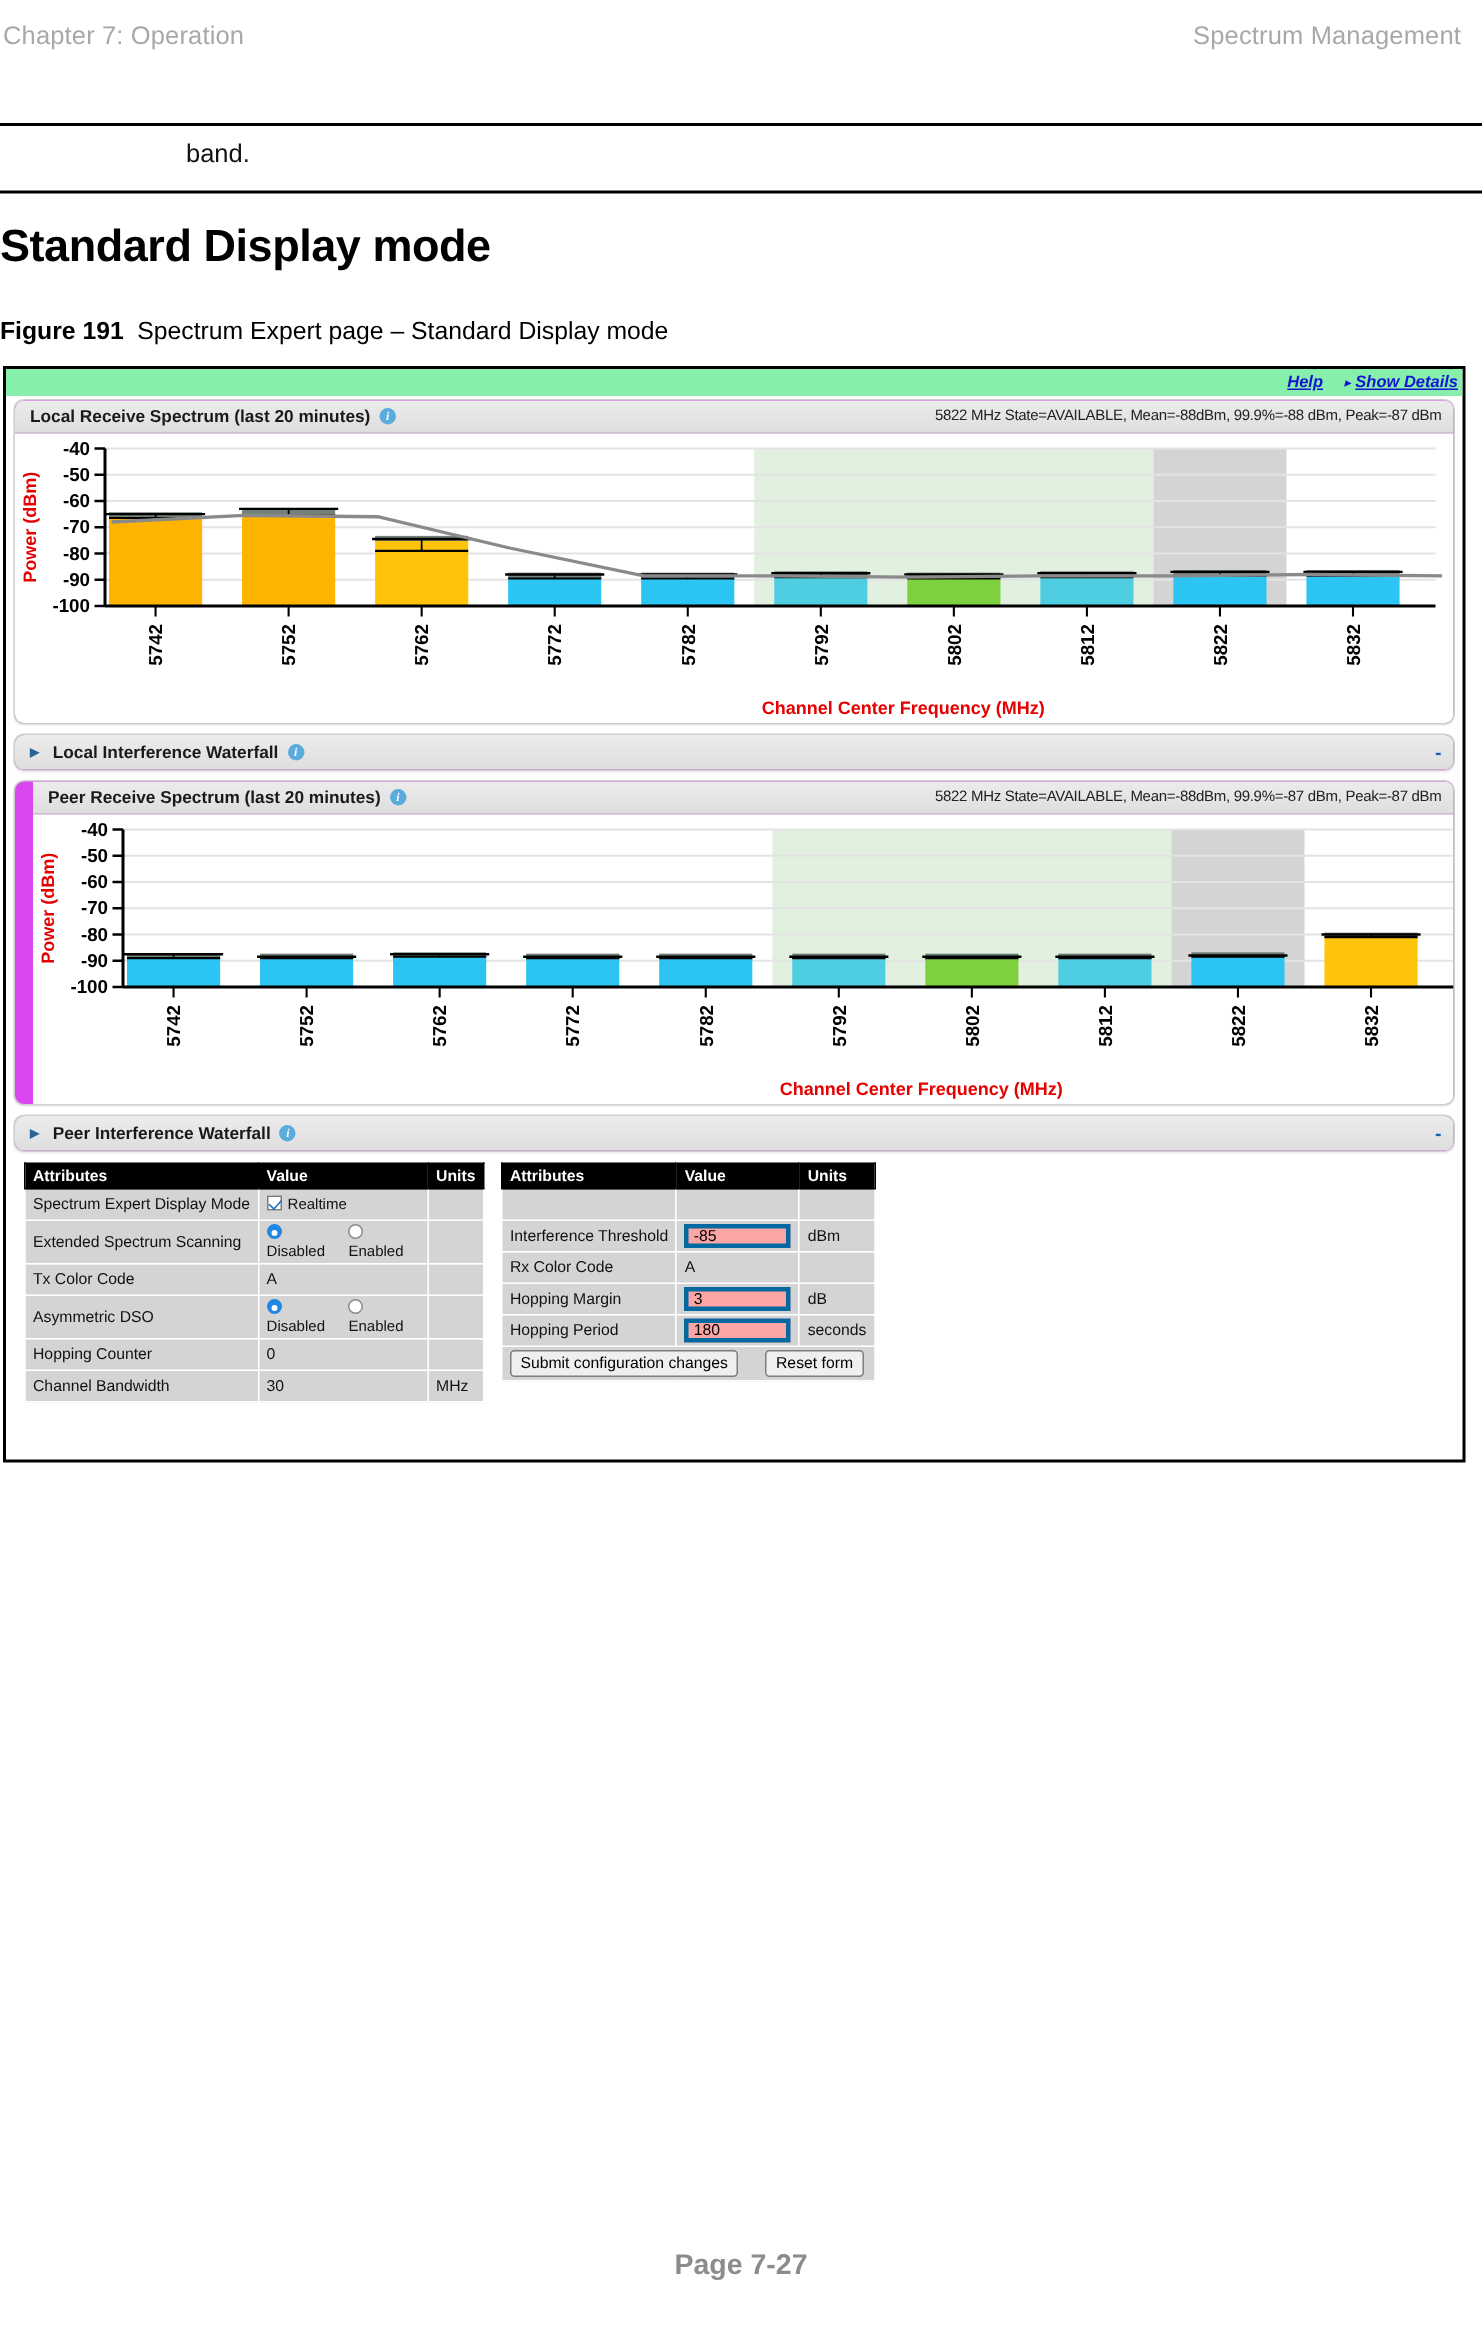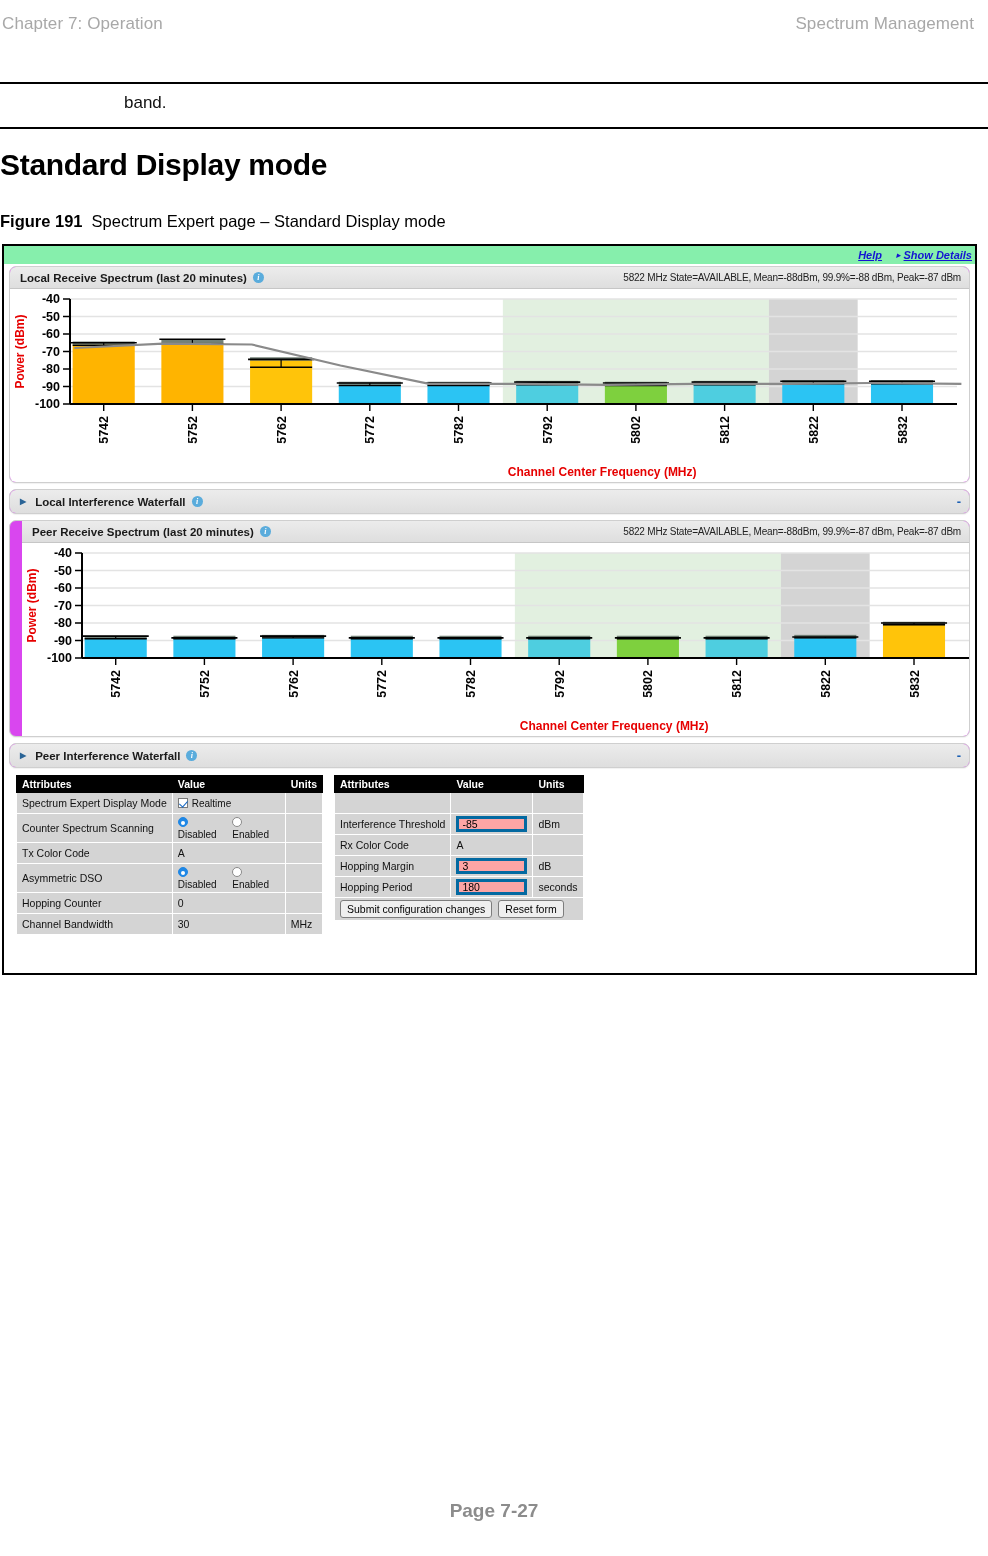--- a/index.html
+++ b/index.html
@@ -157,21 +157,21 @@
   .rad.on:after{
     content:""; position:absolute; left:2.5px; top:2.5px;
     width:4px; height:4px; border-radius:50%; background:#fff;
   }
   .opt { font-size:10px; color:#111; }
   input.txt {
     width:100%; height:16px; font-size:10.5px; padding:0 3px;
     border:3px solid #0369a1; background:#fca5a5;
     font-family:"Liberation Sans", sans-serif;
   }
-  .btnrow { display:flex; gap:6px; }
+  .btnrow { display:flex; gap:18px; }
   button.btn {
     font-size:10.5px; padding:2px 6px; background:#efefef;
     border:1px solid #7d7d7d; border-radius:3px; cursor:pointer;
     font-family:"Liberation Sans", sans-serif; white-space:nowrap;
   }
 
   
   .pagenum {
     position:absolute; left:0; width:988px; top:1500px;
     text-align:center; font-size:19px; font-weight:bold; color:#8c8c8c;
@@ -460,21 +460,21 @@
       </thead>
       <tbody>
         <tr>
           <td class="lbl">Spectrum Expert Display Mode</td>
           <td class="val">
             <span class="ckbx"></span><span class="opt">Realtime</span>
           </td>
           <td class="un blank"></td>
         </tr>
         <tr>
-          <td class="lbl">Counter Spectrum Scanning</td>
+          <td class="lbl">Extended Spectrum Scanning</td>
           <td class="val">
             <div class="radios">
               <span><span class="rad on"></span><span class="opt">Disabled</span></span>
               <span><span class="rad"></span><span class="opt">Enabled</span></span>
             </div>
           </td>
           <td class="un blank"></td>
         </tr>
         <tr>
           <td class="lbl">Tx Color Code</td>

